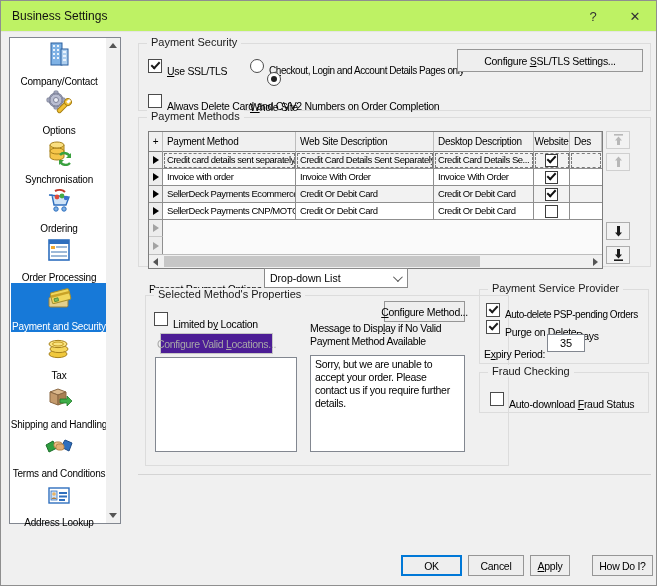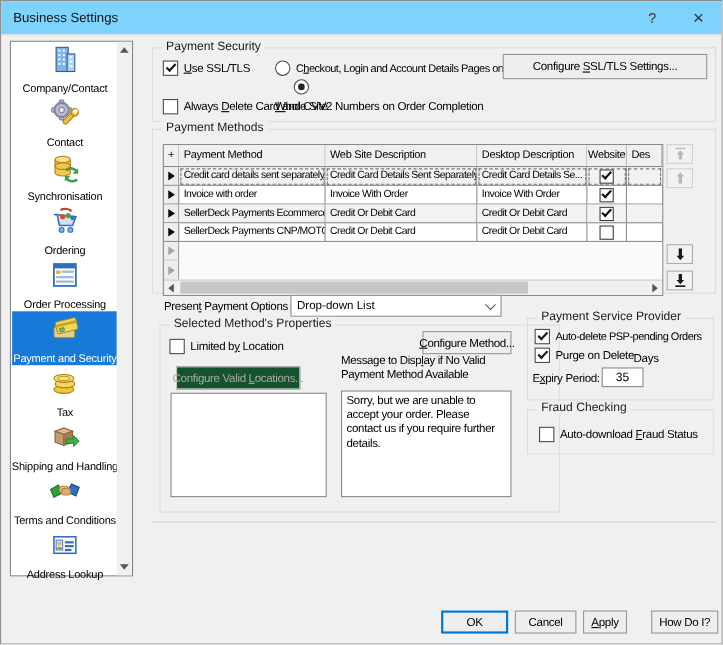--- a/index.html
+++ b/index.html
@@ -1,19 +1,19 @@
 <!DOCTYPE html>
 <html><head>
 <meta charset="utf-8">
 <style>
   html,body{margin:0;padding:0;width:657px;height:586px;overflow:hidden;
     font-family:"Liberation Sans",sans-serif;-webkit-font-smoothing:antialiased;}
   .dialog{position:relative;width:655px;height:584px;background:#f0f0f0;border:1px solid #8f8f8f;}
   
-  .titlebar{position:absolute;left:0;top:0;width:100%;height:30px;background:#7dd3fc;
+  .titlebar{position:absolute;left:0;top:0;width:100%;height:30px;background:#bef264;
     border-bottom:1px solid #e5e5e5;}
   .titlebar .title{position:absolute;left:11px;top:8px;font-size:12px;color:#111;}
   .tb-btn{position:absolute;top:0;width:42px;height:30px;display:flex;align-items:center;justify-content:center;
     font-size:13px;color:#333;cursor:default;}
   .tb-help{right:42px;}
   .tb-close{right:0;}
   
   .sidebar{position:absolute;left:8px;top:36px;width:112px;height:487px;background:#fff;
     border:1px solid #828790;box-sizing:border-box;}
   .side-item{position:absolute;left:1px;width:96px;height:49px;display:flex;flex-direction:column;
@@ -25,31 +25,31 @@
   .v-scroll{position:absolute;right:0;top:0;width:14px;height:100%;background:#f0f0f0;}
   .v-arrow{position:absolute;left:0;width:14px;height:15px;display:flex;align-items:center;justify-content:center;}
   .tri-up{width:0;height:0;border-left:4px solid transparent;border-right:4px solid transparent;border-bottom:5px solid #555;}
   .tri-down{width:0;height:0;border-left:4px solid transparent;border-right:4px solid transparent;border-top:5px solid #555;}
   .tri-left{width:0;height:0;border-top:4px solid transparent;border-bottom:4px solid transparent;border-right:5px solid #555;}
   .tri-right{width:0;height:0;border-top:4px solid transparent;border-bottom:4px solid transparent;border-left:5px solid #555;}
   
   .group{position:absolute;border:1px solid #dcdcdc;box-sizing:border-box;}
   .group>.gtitle{position:absolute;top:-8px;left:8px;background:#f0f0f0;padding:0 4px;font-size:11px;color:#1a1a1a;white-space:nowrap;}
   
-  .lbl{font-size:10.5px;letter-spacing:-0.3px;color:#000;white-space:nowrap;}
+  .lbl{font-size:10.5px;letter-spacing:-0.3px;color:#000;white-space:nowrap;margin-top:10px;}
   .tight{font-size:10px;letter-spacing:-0.45px;}
   .ctl-row{position:absolute;display:flex;align-items:center;gap:5px;}
   .cb{width:12px;height:12px;background:#fff;border:1px solid #4b4b4b;position:relative;flex:0 0 12px;box-sizing:content-box;}
   .cb.checked::after{content:"";position:absolute;left:2px;top:2px;width:7px;height:3px;
     border-left:2px solid #1a1a1a;border-bottom:2px solid #1a1a1a;transform:rotate(-47deg);}
   .radio{width:12px;height:12px;border-radius:50%;background:#fff;border:1px solid #4b4b4b;position:relative;flex:0 0 12px;}
   .radio.sel::after{content:"";position:absolute;left:3px;top:3px;width:6px;height:6px;border-radius:50%;background:#222;}
   .btn{position:absolute;background:#eeeeee;border:1px solid #969696;font-size:10.5px;letter-spacing:-0.3px;color:#000;
     display:flex;align-items:center;justify-content:center;box-sizing:border-box;white-space:nowrap;}
-  .btn.disabled{background:#14532d;border-color:#c6c6c6;color:#a8a8a8;}
+  .btn.disabled{background:#4c1d95;border-color:#c6c6c6;color:#a8a8a8;}
   .btn.default{border:2px solid #0078d7;}
   u{text-decoration:underline;text-underline-offset:1px;}
   
   .pm-table{position:absolute;left:9px;top:13px;width:453px;background:#fff;border:1px solid #7d7d7d;box-sizing:content-box;}
   .trow{display:flex;height:17px;}
   .trow.hdr{height:20px;}
   .tc{box-sizing:border-box;border-right:1px solid #8f8f8f;border-bottom:1px solid #8f8f8f;
     font-size:9.5px;letter-spacing:-0.45px;line-height:16px;padding:0 0 0 4px;overflow:hidden;white-space:nowrap;}
   .hdr .tc{background:#f0f0f0;border-right:1px solid #bdbdbd;border-bottom:1px solid #7d7d7d;
     font-size:10px;letter-spacing:-0.3px;line-height:19px;}
@@ -132,21 +132,21 @@
               <rect x="4" y="4" width="14" height="14" rx="7" transform="rotate(45 11 11)"></rect>
               <circle cx="11" cy="11" r="6"></circle>
             </g>
             <circle cx="11" cy="11" r="2.5" fill="#eceef5" stroke="#7d8299"></circle>
             <g transform="rotate(45 18 18)">
               <rect x="16" y="12" width="4" height="13" rx="1.5" fill="#f2c233" stroke="#a87f12"></rect>
               <circle cx="18" cy="11" r="3.4" fill="#f2c233" stroke="#a87f12"></circle>
               <rect x="16.6" y="8" width="2.8" height="4" fill="#fff"></rect>
             </g>
           </svg></span>
-      <span class="side-label">Contact</span>
+      <span class="side-label">Options</span>
     </div>
     <div class="side-item" style="top:98px">
       <span class="icn"><svg viewBox="0 0 28 28" width="28" height="28">
             <path d="M5 7 v12 a7 3 0 0 0 14 0 V7" fill="#f5c64a" stroke="#a8821c"></path>
             <ellipse cx="12" cy="13" rx="7" ry="3" fill="#f5c64a" stroke="#a8821c"></ellipse>
             <ellipse cx="12" cy="7" rx="7" ry="3" fill="#fadf7f" stroke="#a8821c"></ellipse>
             <path d="M15 17 a6 6 0 0 1 10 2" fill="none" stroke="#3aa13f" stroke-width="2.4"></path>
             <path d="M26 15 v5 h-5 z" fill="#3aa13f"></path>
             <path d="M25 25 a6 6 0 0 1 -10 -2" fill="none" stroke="#3aa13f" stroke-width="2.4"></path>
             <path d="M14 27 v-5 h5 z" fill="#3aa13f"></path>
@@ -366,21 +366,21 @@
     </div>
     <div class="sq-btn" style="left:467px;top:128px;">
       <svg width="11" height="12" viewBox="0 0 11 12">
           <path d="M5.5 9.5 L2 5.5 H4 V0 H7 V5.5 H9 Z" fill="#1a1a1a"></path>
           <rect x="1" y="10.4" width="9" height="1.6" fill="#1a1a1a"></rect>
         </svg>
     </div>
   </div>
 
   <span class="lbl" style="position:absolute;left:148px;top:272px;">Presen<u>t</u> Payment Options As</span>
-  <div class="combo" style="left:263px;top:267px;width:192px;height:20px;">
+  <div class="combo" style="left:263px;top:267px;width:144px;height:20px;">
     <span>Drop-down List</span>
     <span class="chev"></span>
   </div>
 
   <div class="group" style="left:144px;top:294px;width:364px;height:171px;">
     <span class="gtitle">Selected Method's Properties</span>
     <div class="ctl-row" style="left:8px;top:12px;">
       <span class="cb"></span>
       <span class="lbl">Limited b<u>y</u> Location</span>
     </div>

